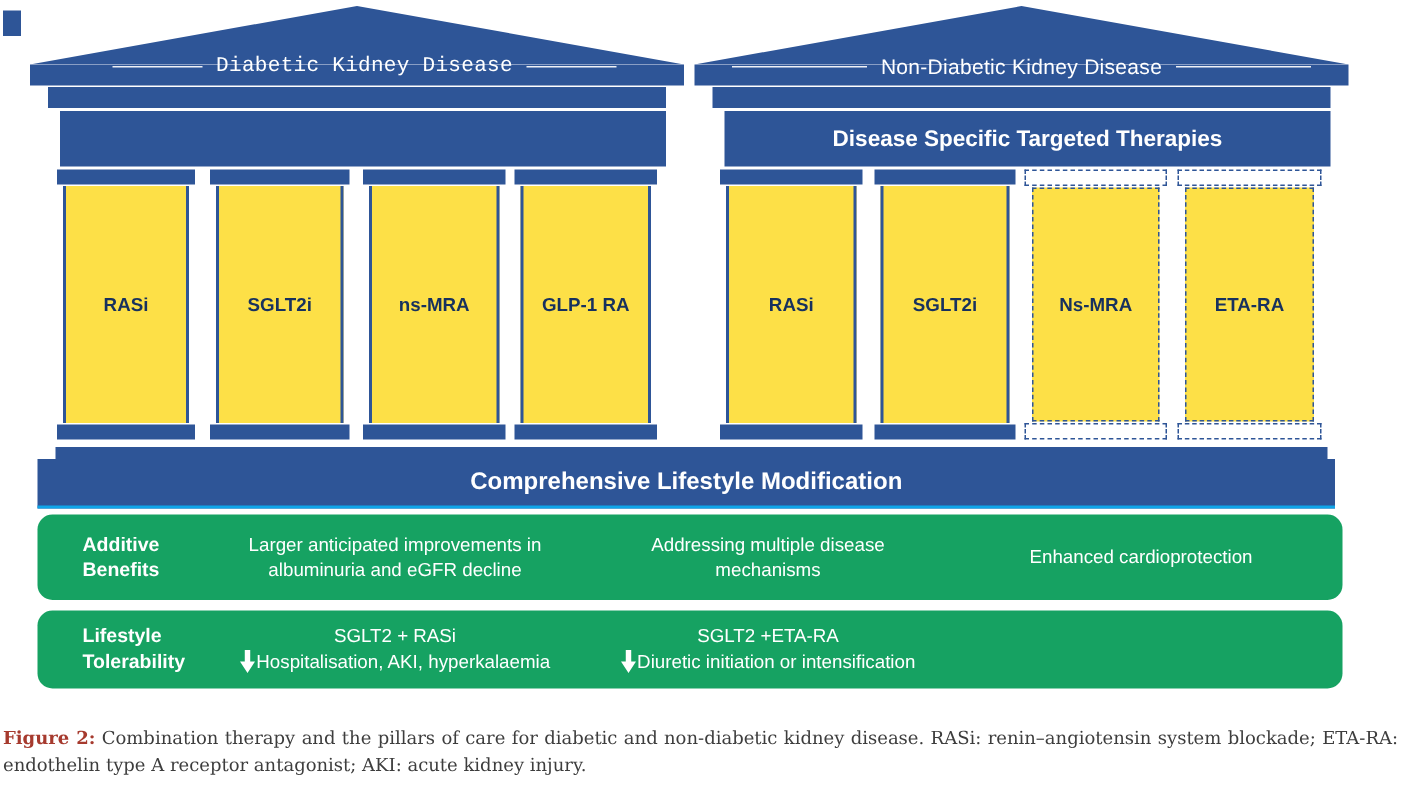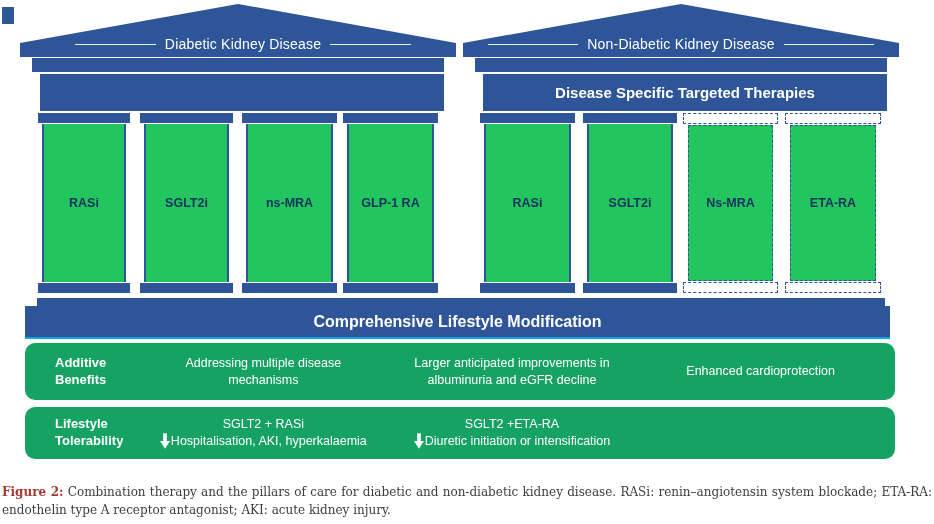--- a/index.html
+++ b/index.html
@@ -7,40 +7,40 @@
   }
   html,body{margin:0;padding:0;background:#fff;}
   #canvas{position:relative;width:934px;height:524px;background:#fff;overflow:hidden;
     font-family:"Liberation Sans",sans-serif;}
 
   
   .fragment{position:absolute;left:2px;top:7px;width:12px;height:17px;background:var(--blue);}
 
   
   .temple{position:absolute;top:4px;width:436px;height:107px;}
-  .temple.left{left:20px;} .temple.right{left:463px;}
+  .temple.left{left:20px;font-family:Liberation Mono, monospace;} .temple.right{left:463px;}
   .pediment{position:absolute;left:0;top:0;width:100%;height:39px;background:var(--blue);
     -webkit-clip-path:polygon(0 100%,50% 0,100% 100%);clip-path:polygon(0 100%,50% 0,100% 100%);}
   .ped-title-row{position:absolute;left:0;right:0;top:32px;height:16px;display:flex;align-items:center;
     column-gap:9px;z-index:2;}
   .temple.left .ped-title-row{padding:0 45px 0 55px;}
   .temple.right .ped-title-row{padding:0 25px;}
   .ped-line{flex:1;height:1px;background:rgba(255,255,255,.92);}
   .ped-title{color:#fff;font-size:14px;font-weight:400;white-space:nowrap;letter-spacing:.2px;}
   .eave{position:absolute;left:0;right:0;top:39px;height:14px;background:var(--blue);}
   .frieze{position:absolute;left:12px;right:12px;top:54px;height:14px;background:var(--blue);}
   .architrave{position:absolute;left:20px;right:12px;top:70px;height:37px;background:var(--blue);
     display:flex;align-items:center;justify-content:center;}
   .architrave-label{color:#fff;font-weight:bold;font-size:15px;white-space:nowrap;}
 
   
   .pillar{position:absolute;top:113px;height:180px;}
   .capital{position:absolute;left:0;right:0;top:0;height:10px;background:var(--blue);}
   .plinth{position:absolute;left:0;right:0;bottom:0;height:10px;background:var(--blue);}
-  .shaft{position:absolute;left:4px;right:4px;top:11px;bottom:11px;background:#22c55e;
+  .shaft{position:absolute;left:4px;right:4px;top:11px;bottom:11px;background:#fde047;
     border-left:2px solid var(--blue);border-right:2px solid var(--blue);
     display:flex;align-items:center;justify-content:center;}
   .pillar-label{color:#17315E;font-weight:bold;font-size:12.5px;white-space:nowrap;}
   .pillar.dashed .capital,.pillar.dashed .plinth{background:#fff;border:1.5px dashed var(--blue);
     left:0;right:0;box-sizing:border-box;height:11px;}
   .pillar.dashed .shaft{border:1.5px dashed var(--blue);left:5px;right:5px;top:12px;bottom:12px;}
 
   
   .stylobate-step{position:absolute;left:37px;top:298px;width:848px;height:8px;background:var(--blue);}
   .stylobate{position:absolute;left:25px;top:306px;width:865px;height:31px;background:var(--blue);
@@ -163,31 +163,31 @@
   <div class="stylobate">
     <span class="base-label">Comprehensive Lifestyle Modification</span>
   </div>
 
   <div class="green-row r1">
     <div class="row-label">
       <div>Additive</div>
       <div>Benefits</div>
     </div>
     <div class="cell">
+      <div>Larger anticipated improvements in</div>
+      <div class="cl2">
+
+        <span>albuminuria and eGFR decline</span>
+      </div>
+    </div>
+    <div class="cell">
       <div>Addressing multiple disease</div>
       <div class="cl2">
 
         <span>mechanisms</span>
-      </div>
-    </div>
-    <div class="cell">
-      <div>Larger anticipated improvements in</div>
-      <div class="cl2">
-
-        <span>albuminuria and eGFR decline</span>
       </div>
     </div>
     <div class="cell">
       <div>Enhanced cardioprotection</div>
       <div class="cl2">
 
         <span></span>
       </div>
     </div>
   </div>

